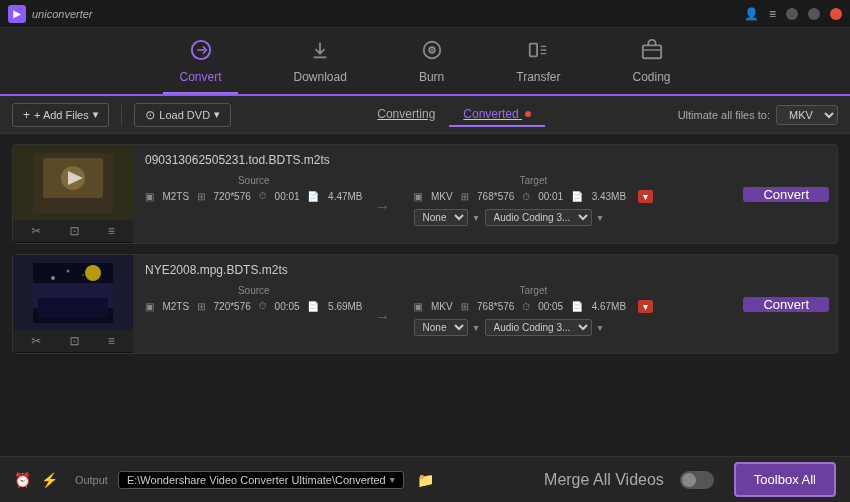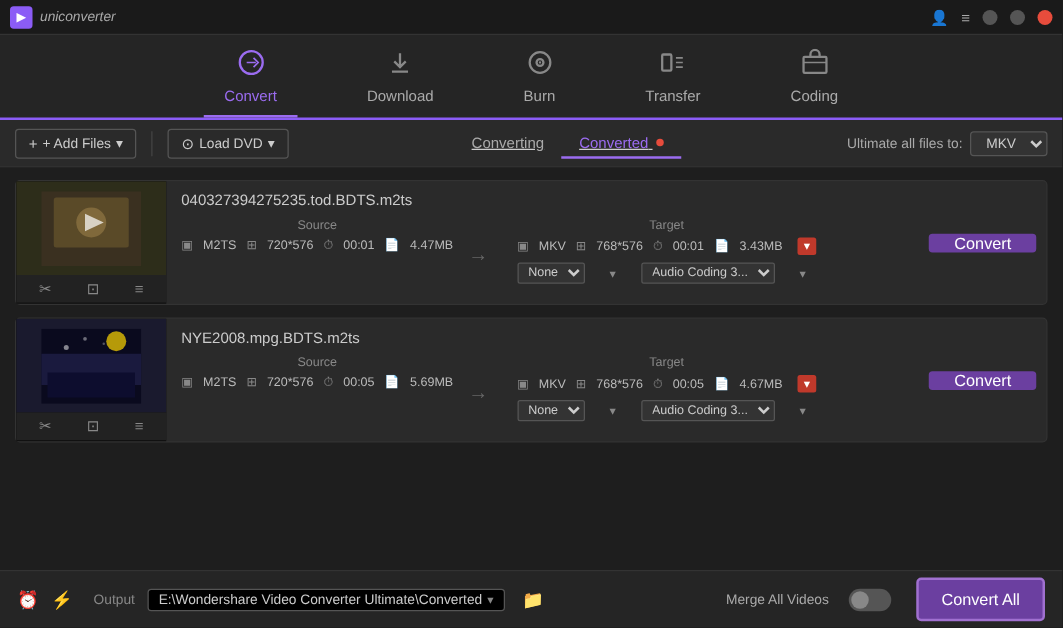--- a/index.html
+++ b/index.html
@@ -282,21 +282,21 @@
       margin-top: 8px;
     }
     .target-block {
       position: relative;
       margin-left: 11px;
     }
 
     .subtitle-row {
       display: flex;
       align-items: center;
-      gap: 20px;
+      gap: 6px;
       font-size: 10px;
       color: #888;
       margin-top: 2px;
     }
     .subtitle-dropdown {
       background: #333;
       border: 1px solid #555;
       color: #ccc;
       padding: 1px 4px;
       font-size: 10px;
@@ -360,21 +360,21 @@
       font-size: 10px;
       padding-left: 4px;
     }
     .folder-icon {
       font-size: 14px;
       color: #e8a020;
       cursor: pointer;
       margin-left: 4px;
     }
     .merge-label {
-      font-size: 11px;
+      font-size: 16px;
       color: #aaa;
       margin-left: auto;
     }
     .toggle-switch {
       width: 34px;
       height: 18px;
       background: #555;
       border-radius: 9px;
       position: relative;
       cursor: pointer;
@@ -513,21 +513,21 @@
           <polygon points="35,18 35,32 50,25" fill="#fff" opacity="0.7"></polygon>
         </svg>
       </div>
       <div class="thumb-controls">
         <span class="thumb-ctrl-icon">✂</span>
         <span class="thumb-ctrl-icon">⊡</span>
         <span class="thumb-ctrl-icon">≡</span>
       </div>
     </div>
     <div class="file-info">
-      <div class="file-name">040327394275235.tod.BDTS.m2ts</div>
+      <div class="file-name">090313062505231.tod.BDTS.m2ts</div>
       <div class="conversion-row">
         <div class="source-block">
           <span class="block-label">Source</span>
           <div class="meta-row">
             <span class="meta-icon">▣</span>
             <span>M2TS</span>
             <span class="meta-icon">⊞</span>
             <span>720*576</span>
             <span class="meta-icon">⏱</span>
             <span>00:01</span>
@@ -638,14 +638,14 @@
   <span class="output-label">Output</span>
   <div class="output-path-container">
     <span style="flex:1;overflow:hidden;text-overflow:ellipsis;white-space:nowrap;">E:\Wondershare Video Converter Ultimate\Converted</span>
     <button class="output-path-arrow">▾</button>
   </div>
   <span class="folder-icon">📁</span>
   <span class="merge-label">Merge All Videos</span>
   <div class="toggle-switch">
     <div class="toggle-knob"></div>
   </div>
-  <button class="convert-all-btn">Convert All</button>
+  <button class="convert-all-btn">Toolbox All</button>
 </div>
 
 </body></html>

